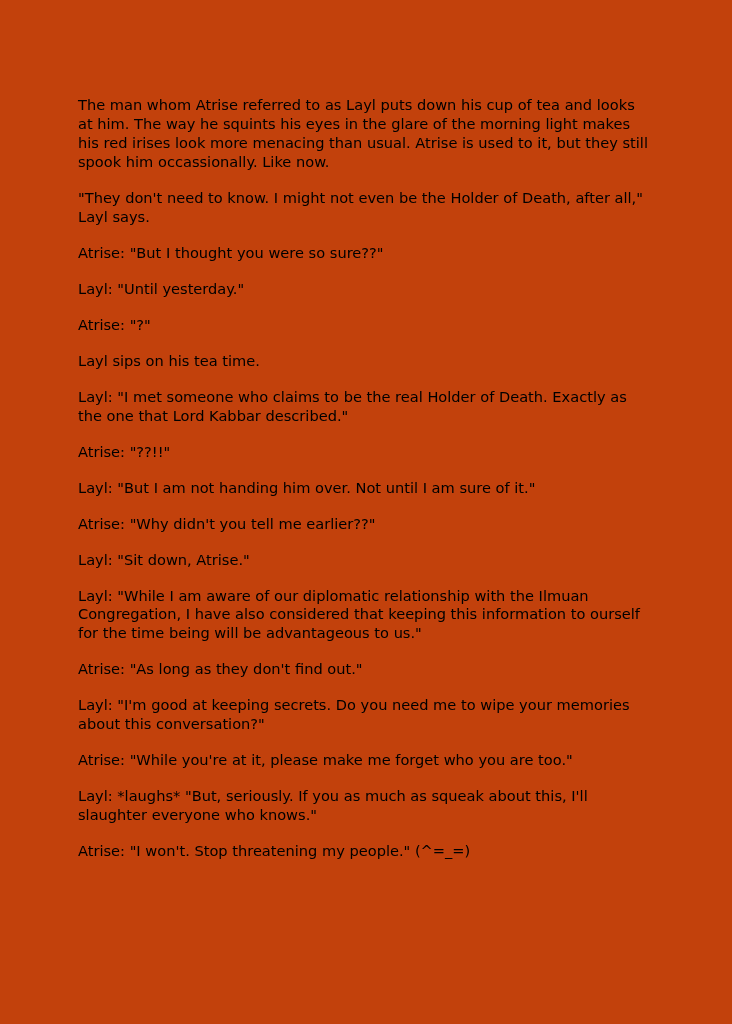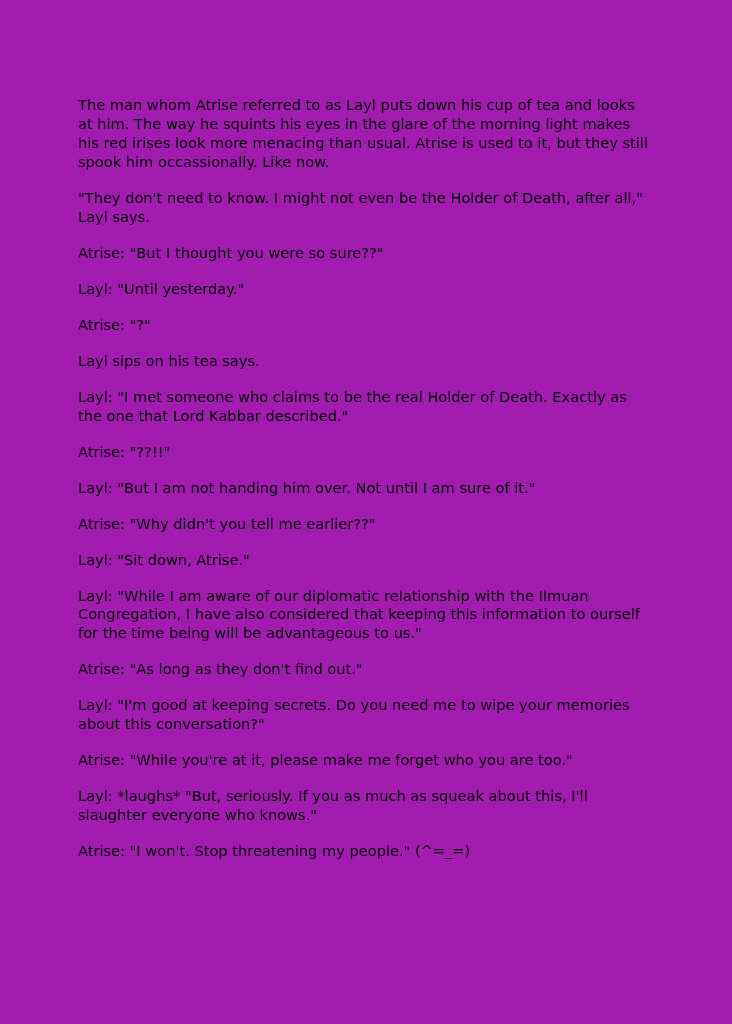--- a/index.html
+++ b/index.html
@@ -11,21 +11,21 @@
     width: 732px;
     height: 1024px;
     font-family: "DejaVu Sans", sans-serif;
     color: #000000;
   }
   .page {
     box-sizing: border-box;
     width: 732px;
     height: 1024px;
     padding: 96px 78px 40px 78px;
-    background: #a21caf;
+    background: #c2410c;
   }
   .doc-body {
     font-size: 14.6px;
     line-height: 1.30;
     text-align: left;
   }
   .para {
     margin: 0 0 17px 0;
     white-space: pre-wrap;
   }
@@ -36,21 +36,21 @@
 </head>
 <body>
 
 <div class="page">
   <div class="doc-body">
     <p class="para">The man whom Atrise referred to as Layl puts down his cup of tea and looks at him. The way he squints his eyes in the glare of the morning light makes his red irises look more menacing than usual. Atrise is used to it, but they still spook him occassionally. Like now.</p>
     <p class="para">"They don't need to know. I might not even be the Holder of Death, after all," Layl says.</p>
     <p class="para">Atrise: "But I thought you were so sure??"</p>
     <p class="para">Layl: "Until yesterday."</p>
     <p class="para">Atrise: "?"</p>
-    <p class="para">Layl sips on his tea says.</p>
+    <p class="para">Layl sips on his tea time.</p>
     <p class="para">Layl: "I met someone who claims to be the real Holder of Death. Exactly as the one that Lord Kabbar described."</p>
     <p class="para">Atrise: "??!!"</p>
     <p class="para">Layl: "But I am not handing him over. Not until I am sure of it."</p>
     <p class="para">Atrise: "Why didn't you tell me earlier??"</p>
     <p class="para">Layl: "Sit down, Atrise."</p>
     <p class="para">Layl: "While I am aware of our diplomatic relationship with the Ilmuan Congregation, I have also considered that keeping this information to ourself for the time being will be advantageous to us."</p>
     <p class="para">Atrise: "As long as they don't find out."</p>
     <p class="para">Layl: "I'm good at keeping secrets. Do you need me to wipe your memories about this conversation?"</p>
     <p class="para">Atrise: "While you're at it, please make me forget who you are too."</p>
     <p class="para">Layl: *laughs* "But, seriously. If you as much as squeak about this, I'll slaughter everyone who knows."</p>

